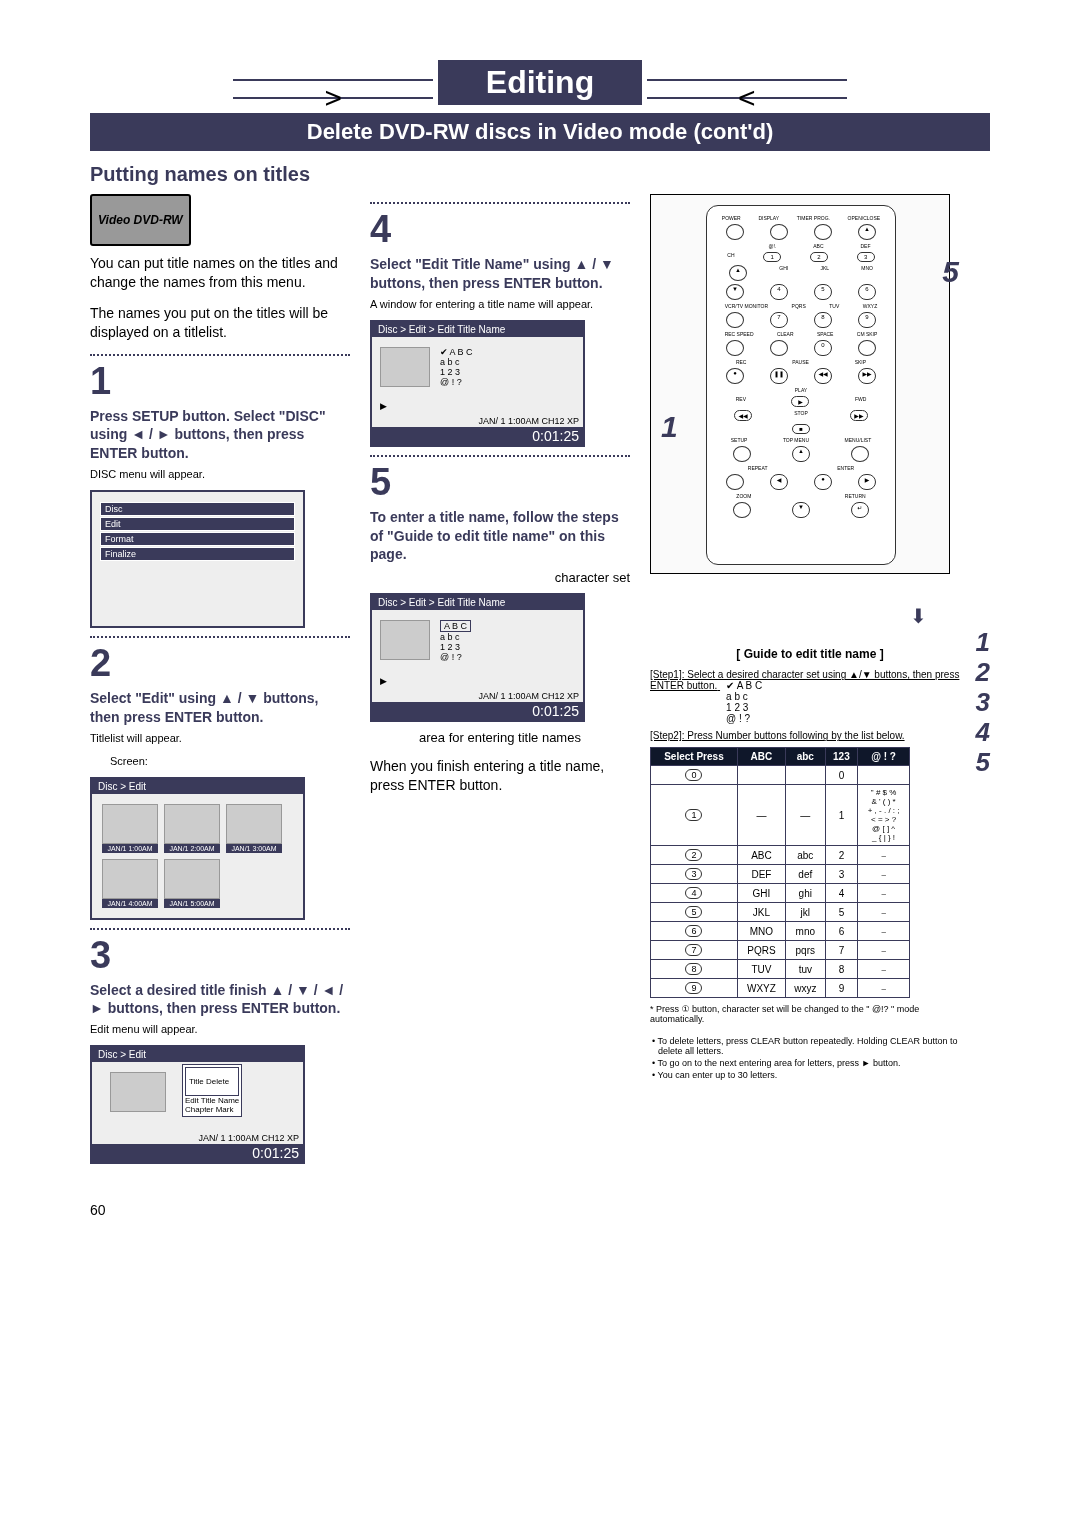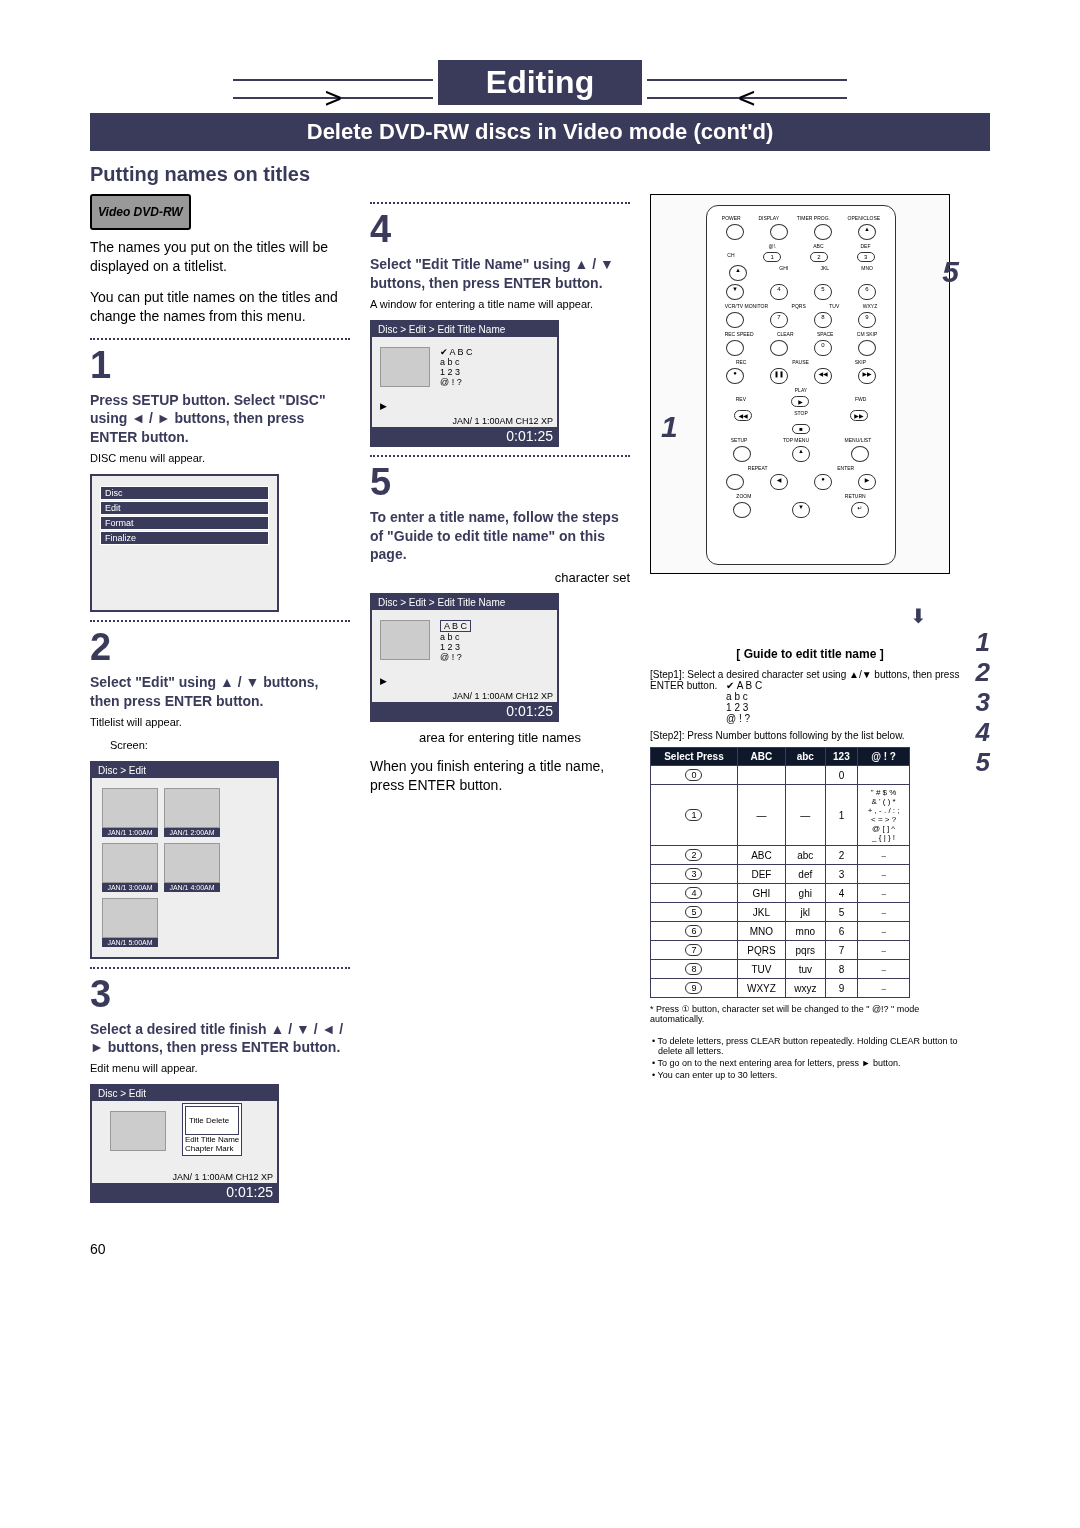--- a/index.html
+++ b/index.html
@@ -12,32 +12,32 @@
     .title-deco-right::before { content: "<"; font-size: 30px; }
     
     .subtitle-bar { background: #3a3a5a; color: #fff; font-size: 22px; font-weight: bold; text-align: center; padding: 6px; margin-bottom: 12px; }
     
     .section-heading { color: #3a3a5a; font-size: 20px; font-weight: bold; margin-bottom: 8px; }
     
     .columns { display: flex; gap: 20px; }
     .col-left, .col-mid { width: 260px; }
     .col-right { width: 320px; }
     
-    .badge { background: #999; border: 2px solid #000; border-radius: 3px; display: inline-block; font-size: 12px; padding: 9px 6px; font-style: italic; font-weight: bold; margin-bottom: 8px; }
+    .badge { background: #999; border: 2px solid #000; border-radius: 3px; display: inline-block; font-size: 12px; padding: 17px 6px; font-style: italic; font-weight: bold; margin-bottom: 8px; }
     
     .body-text { font-size: 14px; margin-bottom: 12px; line-height: 1.35; }
     
     .dotted { border-top: 2px dotted #3a3a5a; margin: 8px 0 4px; }
     
     .step-num { font-size: 38px; font-weight: bold; color: #3a3a5a; margin-bottom: 4px; }
     .step-bold { font-size: 14px; font-weight: bold; color: #3a3a5a; margin-bottom: 4px; line-height: 1.35; }
     .step-text { font-size: 11px; margin-bottom: 8px; line-height: 1.35; }
     .indent { padding-left: 20px; }
     
-    .screen-box { border: 2px solid #3a3a5a; background: #eee; width: 189px; font-size: 10px; margin: 8px 0; }
+    .screen-box { border: 2px solid #3a3a5a; background: #eee; width: 215px; font-size: 10px; margin: 8px 0; }
     .screen-box .hdr { background: #3a3a5a; color: #fff; padding: 2px 6px; font-size: 10px; }
     .screen-box .body { padding: 10px 8px 14px; min-height: 60px; }
     .screen-box .menu-row { background: #3a3a5a; color: #fff; border: 1px solid #fff; padding: 1px 4px; margin-bottom: 1px; font-size: 9px; }
     .screen-box .status { text-align: right; padding: 1px 4px; font-size: 9px; }
     .screen-box .status-bar { background: #3a3a5a; color: #fff; padding: 1px 4px; font-size: 14px; text-align: right; }
     
     .thumbs { display: flex; flex-wrap: wrap; gap: 6px; padding: 10px; }
     .thumb { width: 56px; }
     .thumb-img { width: 56px; height: 40px; background: #ccc; border: 1px solid #999; }
     .thumb-lbl { font-size: 7px; background: #3a3a5a; color: #fff; padding: 1px; text-align: center; }
@@ -51,21 +51,21 @@
     .remote-row { display: flex; justify-content: space-around; margin: 3px 0; }
     .rbtn { border: 1px solid #333; border-radius: 10px; font-size: 6px; padding: 1px 3px; min-width: 18px; text-align: center; }
     .rbtn.round { border-radius: 50%; width: 16px; height: 16px; }
     .rlabel { font-size: 5px; text-align: center; }
     .big-num { font-size: 30px; font-weight: bold; font-style: italic; color: #3a3a5a; position: absolute; }
     .arrow-down { font-size: 20px; color: #3a3a5a; margin-left: 260px; }
     .num-list { position: absolute; right: -20px; font-size: 26px; font-weight: bold; font-style: italic; color: #3a3a5a; line-height: 1.15; }
     
     .guide-box { font-size: 10px; }
     .guide-title { text-align: center; font-weight: bold; margin-bottom: 8px; font-size: 12px; }
-    .guide-step { margin-bottom: 6px; }
+    .guide-step { margin-bottom: 6px; text-decoration: underline; }
     .char-set { display: inline-block; font-size: 10px; margin-left: 6px; vertical-align: top; }
     
     .char-table { border-collapse: collapse; width: 260px; font-size: 10px; margin: 6px 0; }
     .char-table th, .char-table td { border: 1px solid #3a3a5a; padding: 3px 4px; text-align: center; }
     .char-table th { background: #0f172a; color: #fff; }
     .char-table .btn-col { background: #fff; }
     .nb { border: 1px solid #333; border-radius: 10px; padding: 0 5px; display: inline-block; font-size: 9px; }
     
     .footnote { font-size: 9px; margin-top: 6px; }
     .bullet-notes { font-size: 9px; margin-top: 12px; }
@@ -82,22 +82,22 @@
   <span class="title-deco-right"></span>
 </div>
 <div class="subtitle-bar">Delete DVD-RW discs in Video mode (cont'd)</div>
 
 <div class="section-heading">Putting names on titles</div>
 
 <div class="columns">
 
   <div class="col-left">
     <div class="badge">Video DVD-RW</div>
+    <div class="body-text">You can put title names on the titles and change the names from this menu.</div>
     <div class="body-text">The names you put on the titles will be displayed on a titlelist.</div>
-    <div class="body-text">You can put title names on the titles and change the names from this menu.</div>
 
     <div class="dotted"></div>
     <div class="step-num">1</div>
     <div class="step-bold">Press SETUP button. Select "DISC" using ◄ / ► buttons, then press ENTER button.</div>
     <div class="step-text">DISC menu will appear.</div>
     <div class="screen-box">
       <div class="body">
         <div class="menu-row">Disc</div>
         <div class="menu-row">Edit</div>
         <div class="menu-row">Format</div>

